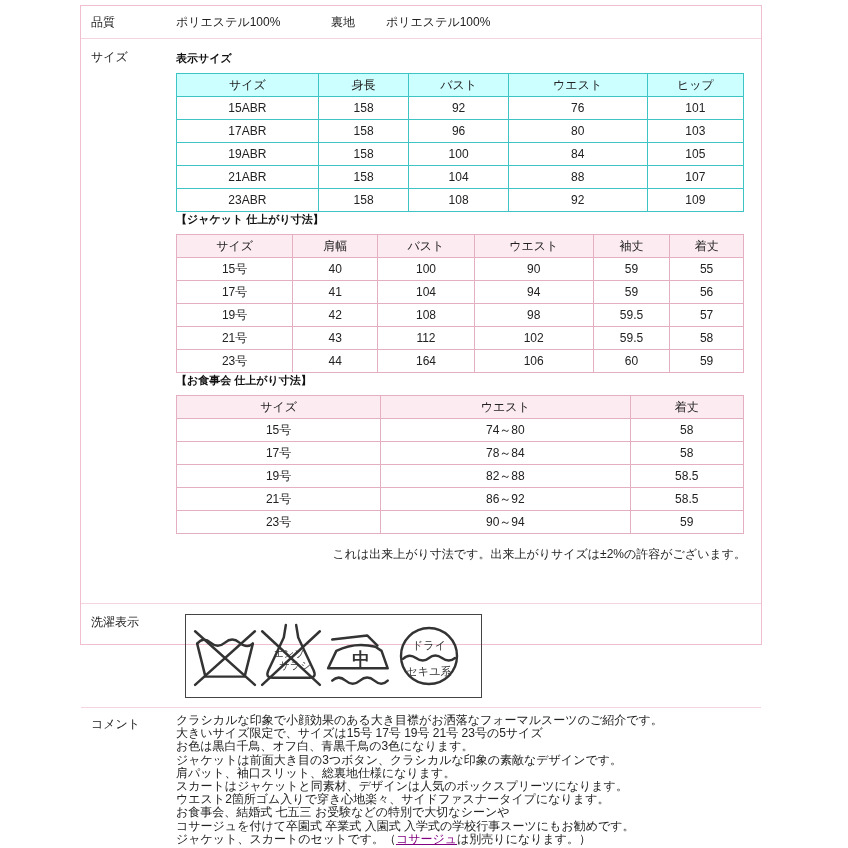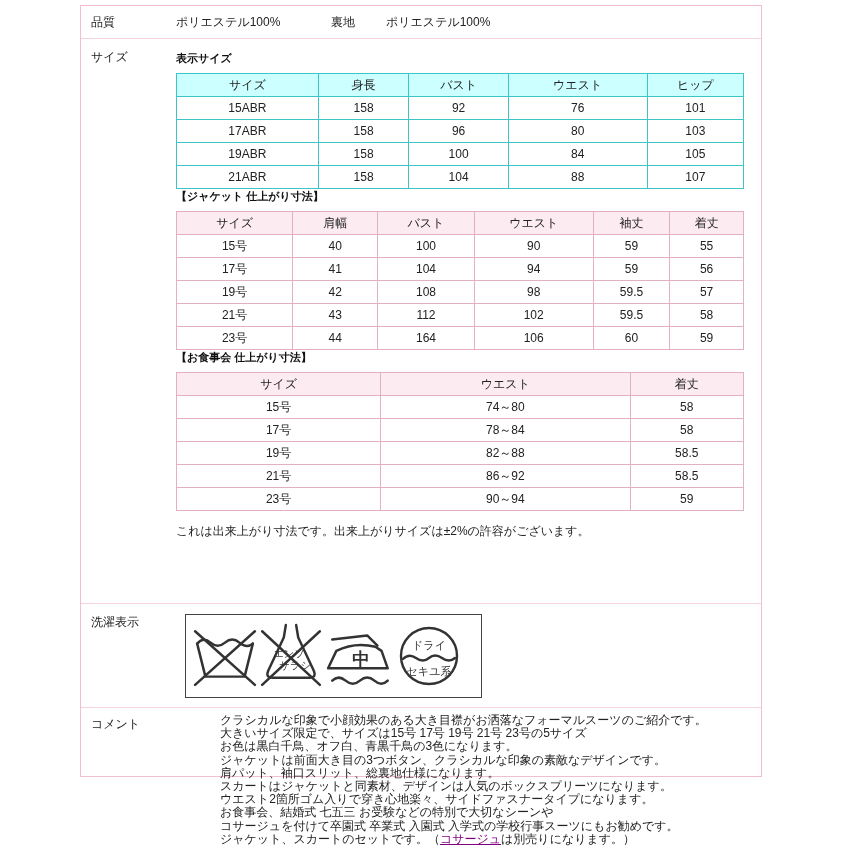--- a/index.html
+++ b/index.html
@@ -7,31 +7,31 @@
   body {
     font-family: "Liberation Sans", "DejaVu Sans", sans-serif;
     color: #222222;
     width: 848px; height: 848px;
     position: relative;
     overflow: hidden;
   }
   .frame {
     position: absolute;
     left: 80px; top: 5px;
-    width: 682px; height: 772px;
+    width: 682px; height: 640px;
     border: 1px solid #f0bece;
     background: #ffffff;
   }
   .section {
     display: flex;
     align-items: flex-start;
     border-bottom: 1px solid #f5d4de;
     padding: 8px 6px 8px 10px;
   }
-  .section:last-child { border-bottom: none; gap: 44px; }
+  .section:last-child { border-bottom: none; }
   .row-label {
     flex: 0 0 85px;
     font-size: 12px;
     padding-top: 2px;
     white-space: nowrap;
   }
   
   .quality { height: 33px; align-items: center; padding-top: 0; padding-bottom: 0; }
   .quality .row-label { padding-top: 0; }
   .quality-content { font-size: 12px; display: flex; align-items: center; }
@@ -61,21 +61,21 @@
   table.pink th, table.pink td { border-color: #e5afc3; }
   
   #display-table col:nth-child(1){width:25%} #display-table col:nth-child(2){width:16%}
   #display-table col:nth-child(3){width:17.5%} #display-table col:nth-child(4){width:24.5%}
   #display-table col:nth-child(5){width:17%}
   #jacket-table col:nth-child(1){width:20.5%} #jacket-table col:nth-child(2){width:15%}
   #jacket-table col:nth-child(3){width:17%} #jacket-table col:nth-child(4){width:21%}
   #jacket-table col:nth-child(5){width:13.5%} #jacket-table col:nth-child(6){width:13%}
   #skirt-table col:nth-child(1){width:36%} #skirt-table col:nth-child(2){width:44%}
   #skirt-table col:nth-child(3){width:20%}
-  .size-note { font-size: 12px; margin-top: 12px; }
+  .size-note { font-size: 12px; margin-top: 12px; text-align: right; }
   
   .washing { height: 104px; }
   .wash-box {
     margin-left: 9px;
     margin-top: 2px;
     width: 297px; height: 84px;
     border: 1px solid #444;
     display: flex;
     align-items: center;
     justify-content: flex-start;
@@ -152,20 +152,27 @@
               <td>100</td>
               <td>84</td>
               <td>105</td>
             </tr>
             <tr>
               <td>21ABR</td>
               <td>158</td>
               <td>104</td>
               <td>88</td>
               <td>107</td>
+            </tr>
+            <tr>
+              <td>23ABR</td>
+              <td>158</td>
+              <td>108</td>
+              <td>92</td>
+              <td>109</td>
             </tr>
           </tbody>
         </table>
 
       <div class="tbl-title gap">【ジャケット 仕上がり寸法】</div>
       <table class="spec pink" id="jacket-table">
         <colgroup>
             <col>
             <col>
             <col>

